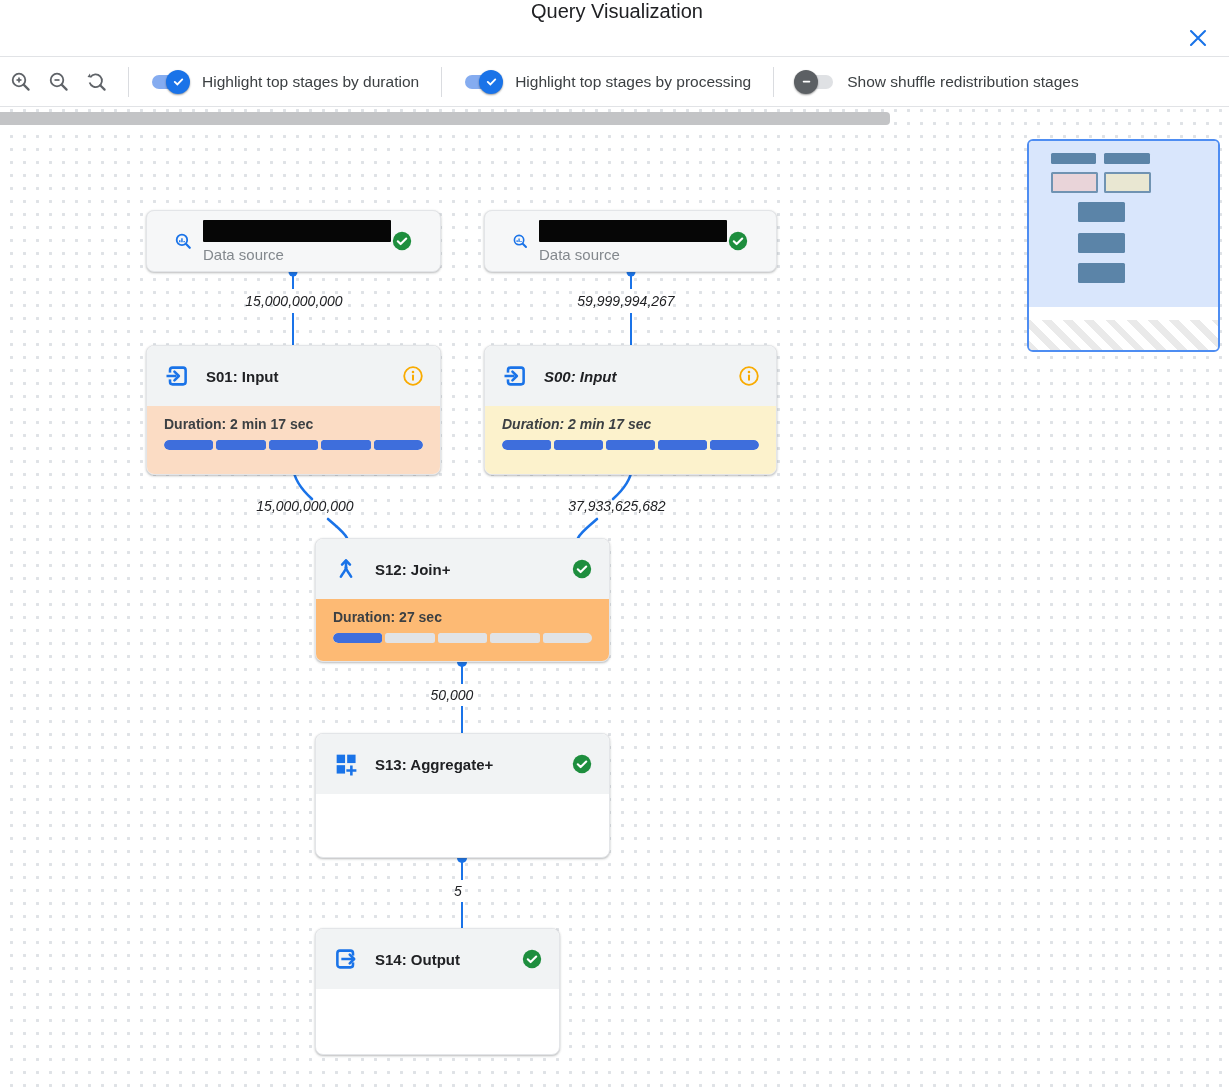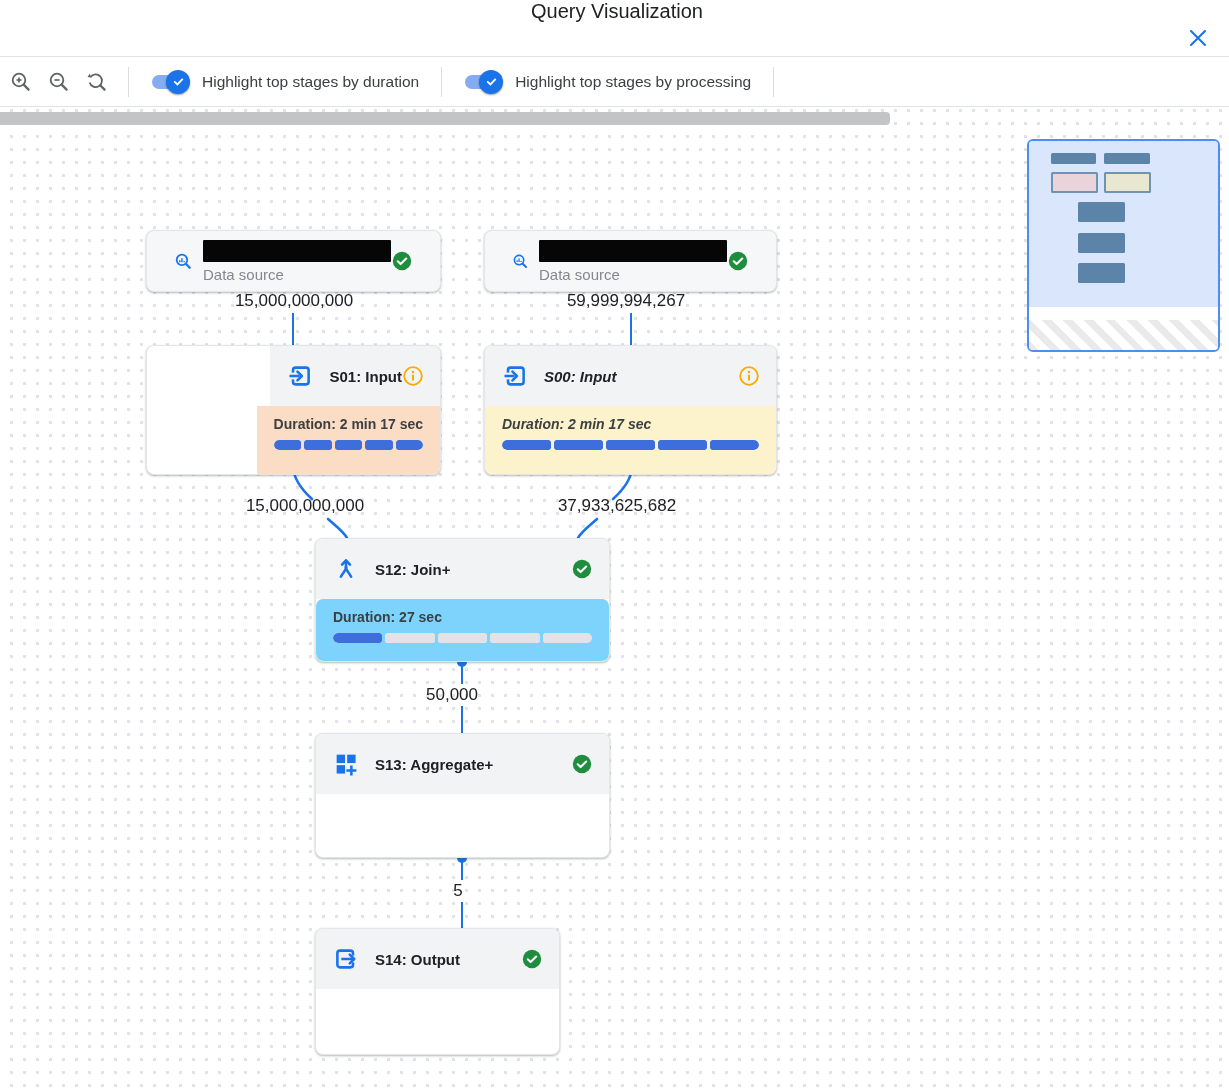--- a/index.html
+++ b/index.html
@@ -38,50 +38,50 @@
   .canvas{position:absolute;left:0;top:108px;width:1229px;height:982px;background:#fff;
           background-image:radial-gradient(circle,#dfe2e6 1.4px,transparent 1.6px);
           background-size:13px 13px;background-position:5px 9px;overflow:hidden;}
   .hthumb{position:absolute;left:0;top:4px;width:890px;height:13px;background:#c3c4c6;
           border-radius:0 4px 4px 0;}
   .edges{position:absolute;left:0;top:0;pointer-events:none;}
 
   
   .node{position:absolute;border-radius:8px;border:1px solid #e3e5e8;box-sizing:border-box;
         box-shadow:0 1px 2px rgba(60,64,67,.25),0 1px 3px rgba(60,64,67,.12);background:#fff;cursor:pointer;}
-  .ds{height:62px;background:#f6f7f8;display:flex;align-items:center;padding:0 27px;margin-top:20px;}
+  .ds{height:62px;background:#f6f7f8;display:flex;align-items:center;padding:0 27px;}
   .ds-mid{margin-left:11px;display:flex;flex-direction:column;}
   .redacted{width:188px;height:22px;background:#060606;border-radius:1px;}
   .ds-label{margin-top:4px;font-size:15px;color:#83888d;}
   .node .status{margin-left:auto;display:flex;}
 
   .stage{display:flex;flex-direction:column;overflow:hidden;}
   .stage-head{height:60px;background:#f1f3f4;display:flex;align-items:center;
               padding:0 16px;flex:0 0 auto;}
   .stage-title{margin-left:15px;font-size:15px;font-weight:700;color:#202124;}
   .stage-body{flex:1;padding:10px 17px 0;box-sizing:border-box;}
   .dur{font-size:14px;font-weight:700;color:#3c4043;}
   .bar{display:flex;gap:3px;margin-top:8px;height:10px;}
   .bar .seg{flex:1;background:#e1e3e6;border-radius:2.5px;overflow:hidden;}
   .bar .seg:first-child{border-radius:5px 2.5px 2.5px 5px;}
   .bar .seg:last-child{border-radius:2.5px 5px 5px 2.5px;}
   .bar .seg .fill{height:100%;border-radius:inherit;}
 
   
   #nd-ds1{left:146px;top:102px;width:295px;}
   #nd-ds2{left:484px;top:102px;width:293px;}
-  #nd-s01{left:146px;top:237px;width:295px;height:130px;align-items:flex-end;}
+  #nd-s01{left:146px;top:237px;width:295px;height:130px;}
   #nd-s00{left:484px;top:237px;width:293px;height:130px;font-style:italic;}
   #nd-s12{left:315px;top:430px;width:295px;height:124px;}
   #nd-s13{left:315px;top:625px;width:295px;height:125px;}
   #nd-s14{left:315px;top:820px;width:245px;height:127px;}
 
   
-  .elabel{position:absolute;transform:translate(-50%,-50%);font-size:17px;color:#202124;
-          white-space:nowrap;}
+  .elabel{position:absolute;transform:translate(-50%,-50%);font-size:14px;color:#202124;
+          white-space:nowrap;font-style:italic;}
   #el0{left:294px;top:193px;} #el1{left:626px;top:193px;}
   #el2{left:305px;top:398px;} #el3{left:617px;top:398px;}
   #el4{left:452px;top:587px;} #el5{left:458px;top:783px;}
 
   
   .minimap{position:absolute;left:1027px;top:31px;width:193px;height:213px;background:#fff;
            border:2px solid #4e8df2;border-radius:6px;box-sizing:border-box;overflow:hidden;cursor:pointer;}
   .mm-blue{position:absolute;left:0;top:0;right:0;height:166px;background:#d9e6fc;}
   .mm-node{position:absolute;background:#5b84a8;border-radius:1.5px;}
   .mm-hl{position:absolute;border:2px solid #7093b2;border-radius:1.5px;box-sizing:border-box;}
@@ -158,20 +158,32 @@
           <svg class="k-check" width="15" height="15" viewBox="0 0 24 24">
             <path d="M6,12.6 L10.2,16.8 L18,8.6" stroke="#fff" stroke-width="3" fill="none" stroke-linecap="round"></path>
           </svg>
 
         </div>
       </div>
       <span class="toggle-label">Highlight top stages by processing</span>
     </div>
     <div class="vdiv"></div>
 
+    <div class="toggle-group">
+      <div class="toggle off">
+        <div class="track"></div>
+        <div class="knob">
+
+          <svg class="k-dash" width="15" height="15" viewBox="0 0 24 24">
+            <rect x="6" y="10.6" width="12" height="2.8" rx="1.2" fill="#fff"></rect>
+          </svg>
+        </div>
+      </div>
+      <span class="toggle-label">Show shuffle redistribution stages</span>
+    </div>
   </div>
 
   <div class="canvas">
     <div class="hthumb"></div>
 
     <svg class="edges" width="1229" height="982" viewBox="0 0 1229 982">
       <g stroke="#1a73e8" stroke-width="2" fill="none">
         <path d="M293,164 V181"></path>
           <path d="M293,205 V237"></path>
         <path d="M631,164 V181"></path>
@@ -331,21 +343,21 @@
           <path d="M12,10.4 C12,13.6 14.5,14.7 16.4,18.6"></path>
         </svg>
         <span class="stage-title">S12: Join+</span>
         <span class="status">
           <svg width="22" height="22" viewBox="0 0 24 24">
             <circle cx="12" cy="12" r="10" fill="#1e8e3e"></circle>
             <path d="M7.4,12.3 L10.5,15.4 L16.6,9.3" stroke="#fff" stroke-width="2.3" fill="none" stroke-linecap="round" stroke-linejoin="round"></path>
           </svg>
         </span>
       </div>
-      <div class="stage-body" style="background: #7dd3fc; border-radius: 7px;">
+      <div class="stage-body" style="background: #fdba74;">
         <div class="dur">Duration: 27 sec</div>
         <div class="bar">
             <div class="seg">
               <div class="fill" style="width: 100%; background: rgb(62, 110, 220);"></div>
             </div>
             <div class="seg">
               <div class="fill" style="width: 0%; background: rgb(62, 110, 220);"></div>
             </div>
             <div class="seg">
               <div class="fill" style="width: 0%; background: rgb(62, 110, 220);"></div>

